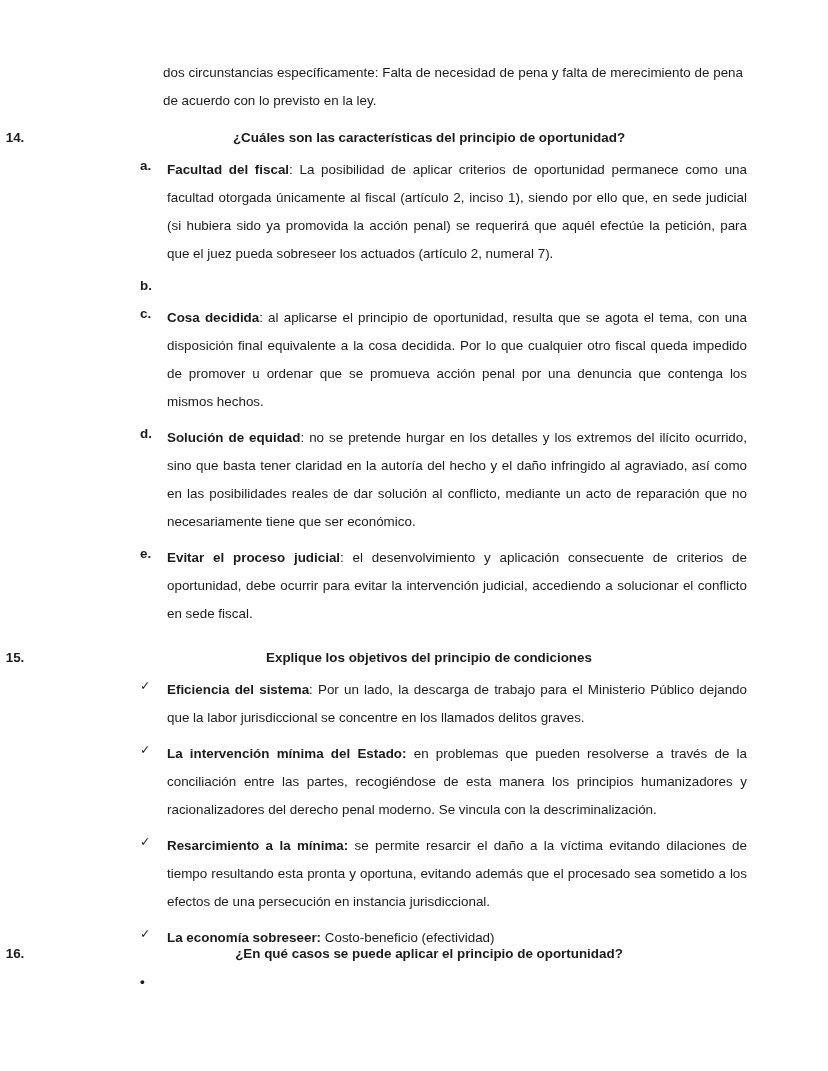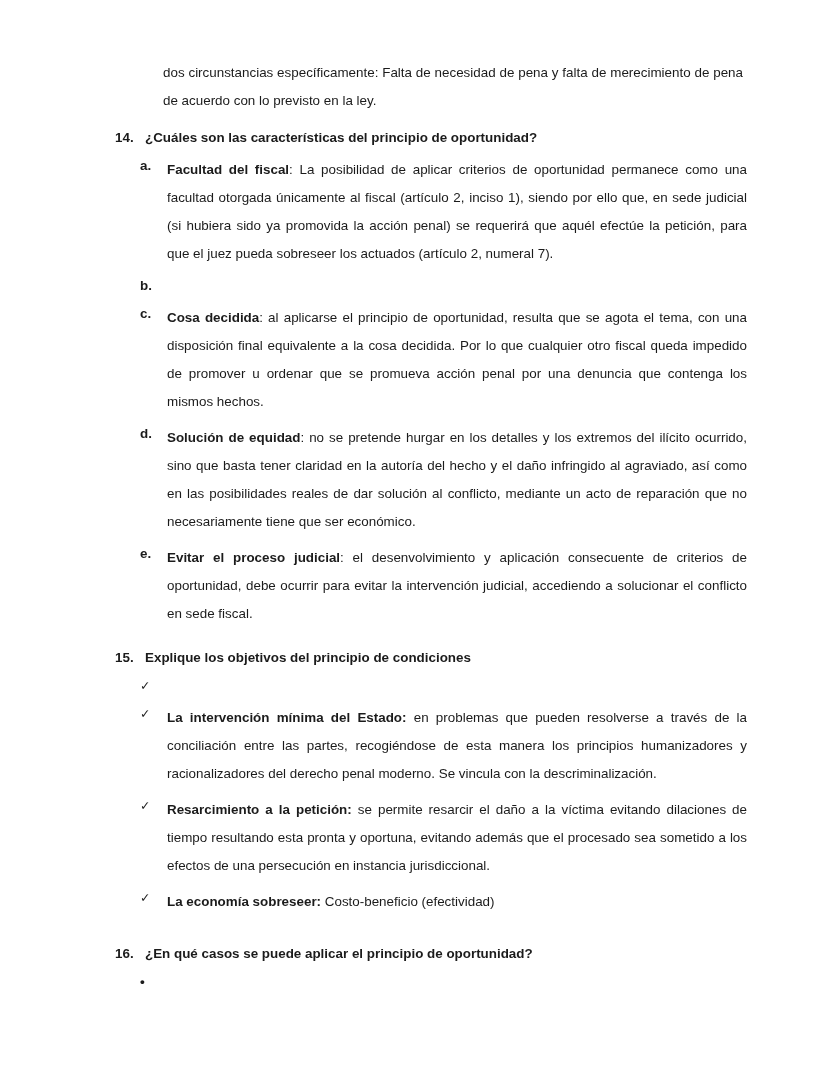--- a/index.html
+++ b/index.html
@@ -21,22 +21,22 @@
     width: 580px;
     margin: 17px;
     text-align: justify;
   }
   .section { position: absolute; left: 0; width: 828px; }
   .section-14 { top: 124px; }
   .section-15 { top: 644px; }
   .section-16 { top: 940px; }
   .heading {
     display: flex;
-    margin-left: 115px;
     font-weight: bold;
+    text-align: center;
   }
   .h-num { width: 30px; flex: none; }
   .h-title { flex: 1; }
   .list-item { display: flex; margin-left: 140px; }
   .marker { width: 23px; flex: none; font-weight: bold; }
   .marker.check { font-size: 12.5px; }
   .marker.bullet { font-size: 13.5px; }
   .item-text { width: 580px; flex: none; margin: 4px; text-align: justify; }
   .item-text b { font-weight: bold; }
 </style>
@@ -73,28 +73,29 @@
     </div>
   </div>
 
   <div class="section section-15">
     <div class="heading">
       <span class="h-num">15.</span>
       <span class="h-title">Explique los objetivos del principio de condiciones</span>
     </div>
     <div class="list-item">
       <span class="marker check">✓</span>
+      <p class="item-text"><b>Eficiencia del sistema</b><span>: Por un lado, la descarga de trabajo para el Ministerio Público dejando que la labor jurisdiccional se concentre en los llamados delitos graves.</span></p>
     </div>
     <div class="list-item">
       <span class="marker check">✓</span>
       <p class="item-text"><b>La intervención mínima del Estado:</b><span> en problemas que pueden resolverse a través de la conciliación entre las partes, recogiéndose de esta manera los principios humanizadores y racionalizadores del derecho penal moderno. Se vincula con la descriminalización.</span></p>
     </div>
     <div class="list-item">
       <span class="marker check">✓</span>
-      <p class="item-text"><b>Resarcimiento a la petición:</b><span> se permite resarcir el daño a la víctima evitando dilaciones de tiempo resultando esta pronta y oportuna, evitando además que el procesado sea sometido a los efectos de una persecución en instancia jurisdiccional.</span></p>
+      <p class="item-text"><b>Resarcimiento a la mínima:</b><span> se permite resarcir el daño a la víctima evitando dilaciones de tiempo resultando esta pronta y oportuna, evitando además que el procesado sea sometido a los efectos de una persecución en instancia jurisdiccional.</span></p>
     </div>
     <div class="list-item">
       <span class="marker check">✓</span>
       <p class="item-text"><b>La economía sobreseer:</b><span> Costo-beneficio (efectividad)</span></p>
     </div>
   </div>
 
   <div class="section section-16">
     <div class="heading">
       <span class="h-num">16.</span>

